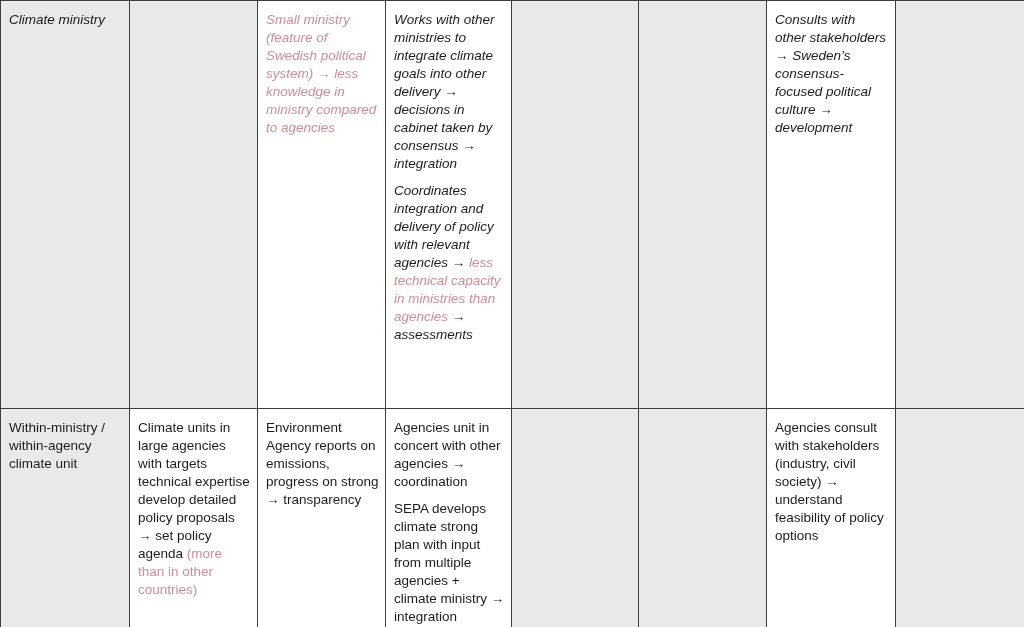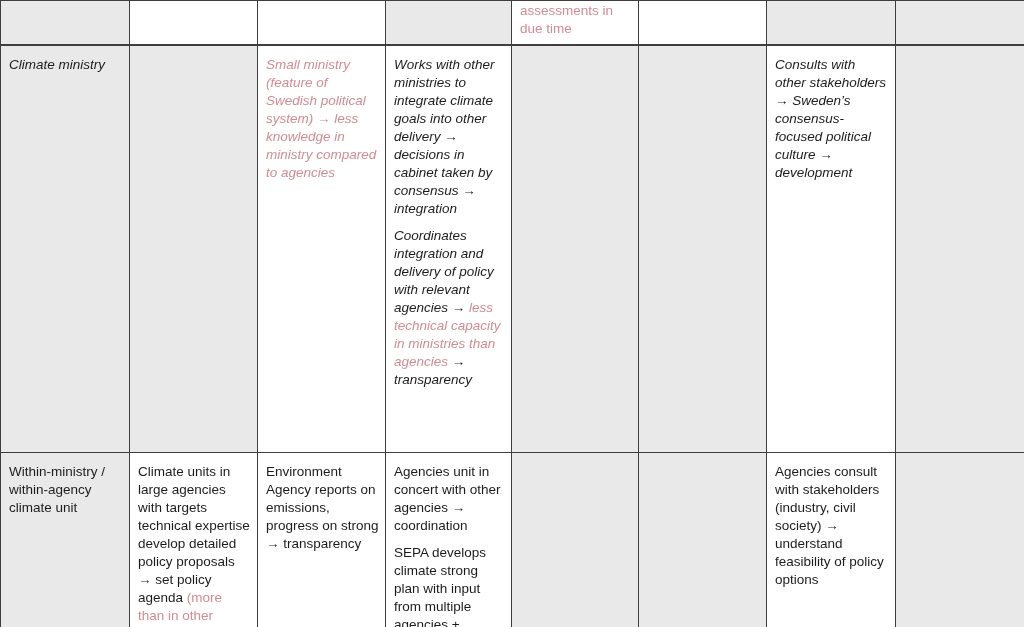--- a/index.html
+++ b/index.html
@@ -61,43 +61,31 @@
       <col style="width: 129px;">
       <col style="width: 128px;">
       <col style="width: 128px;">
       <col style="width: 126px;">
       <col style="width: 127px;">
       <col style="width: 128px;">
       <col style="width: 129px;">
       <col style="width: 129px;">
     </colgroup>
   <tbody>
-      <tr class="continued" style="height: 44px;">
-        <td class="shaded"></td>
-        <td></td>
-        <td></td>
-        <td class="shaded"></td>
-        <td>
-          <p class="cell-par"><span class="seg-pink">assessments in due time</span></p>
-        </td>
-        <td></td>
-        <td class="shaded"></td>
-        <td class="shaded"></td>
-      </tr>
       <tr style="height: 408px; font-style: italic;">
         <td class="shaded">
           <p class="cell-par"><span class="seg-black">Climate ministry</span></p>
         </td>
         <td class="shaded"></td>
         <td>
           <p class="cell-par"><span class="seg-pink">Small ministry (feature of Swedish political system) → less knowledge in ministry compared to agencies</span></p>
         </td>
         <td>
           <p class="cell-par"><span class="seg-black">Works with other ministries to integrate climate goals into other delivery → decisions in cabinet taken by consensus → integration</span></p>
-          <p class="cell-par"><span class="seg-black">Coordinates integration and delivery of policy with relevant agencies → </span><span class="seg-pink">less technical capacity in ministries than agencies</span><span class="seg-black"> → transparency</span></p>
+          <p class="cell-par"><span class="seg-black">Coordinates integration and delivery of policy with relevant agencies → </span><span class="seg-pink">less technical capacity in ministries than agencies</span><span class="seg-black"> → assessments</span></p>
         </td>
         <td class="shaded"></td>
         <td class="shaded"></td>
         <td>
           <p class="cell-par"><span class="seg-black">Consults with other stakeholders → Sweden’s consensus-focused political culture → development</span></p>
         </td>
         <td class="shaded"></td>
       </tr>
       <tr style="height: 228px;">
         <td class="shaded">

